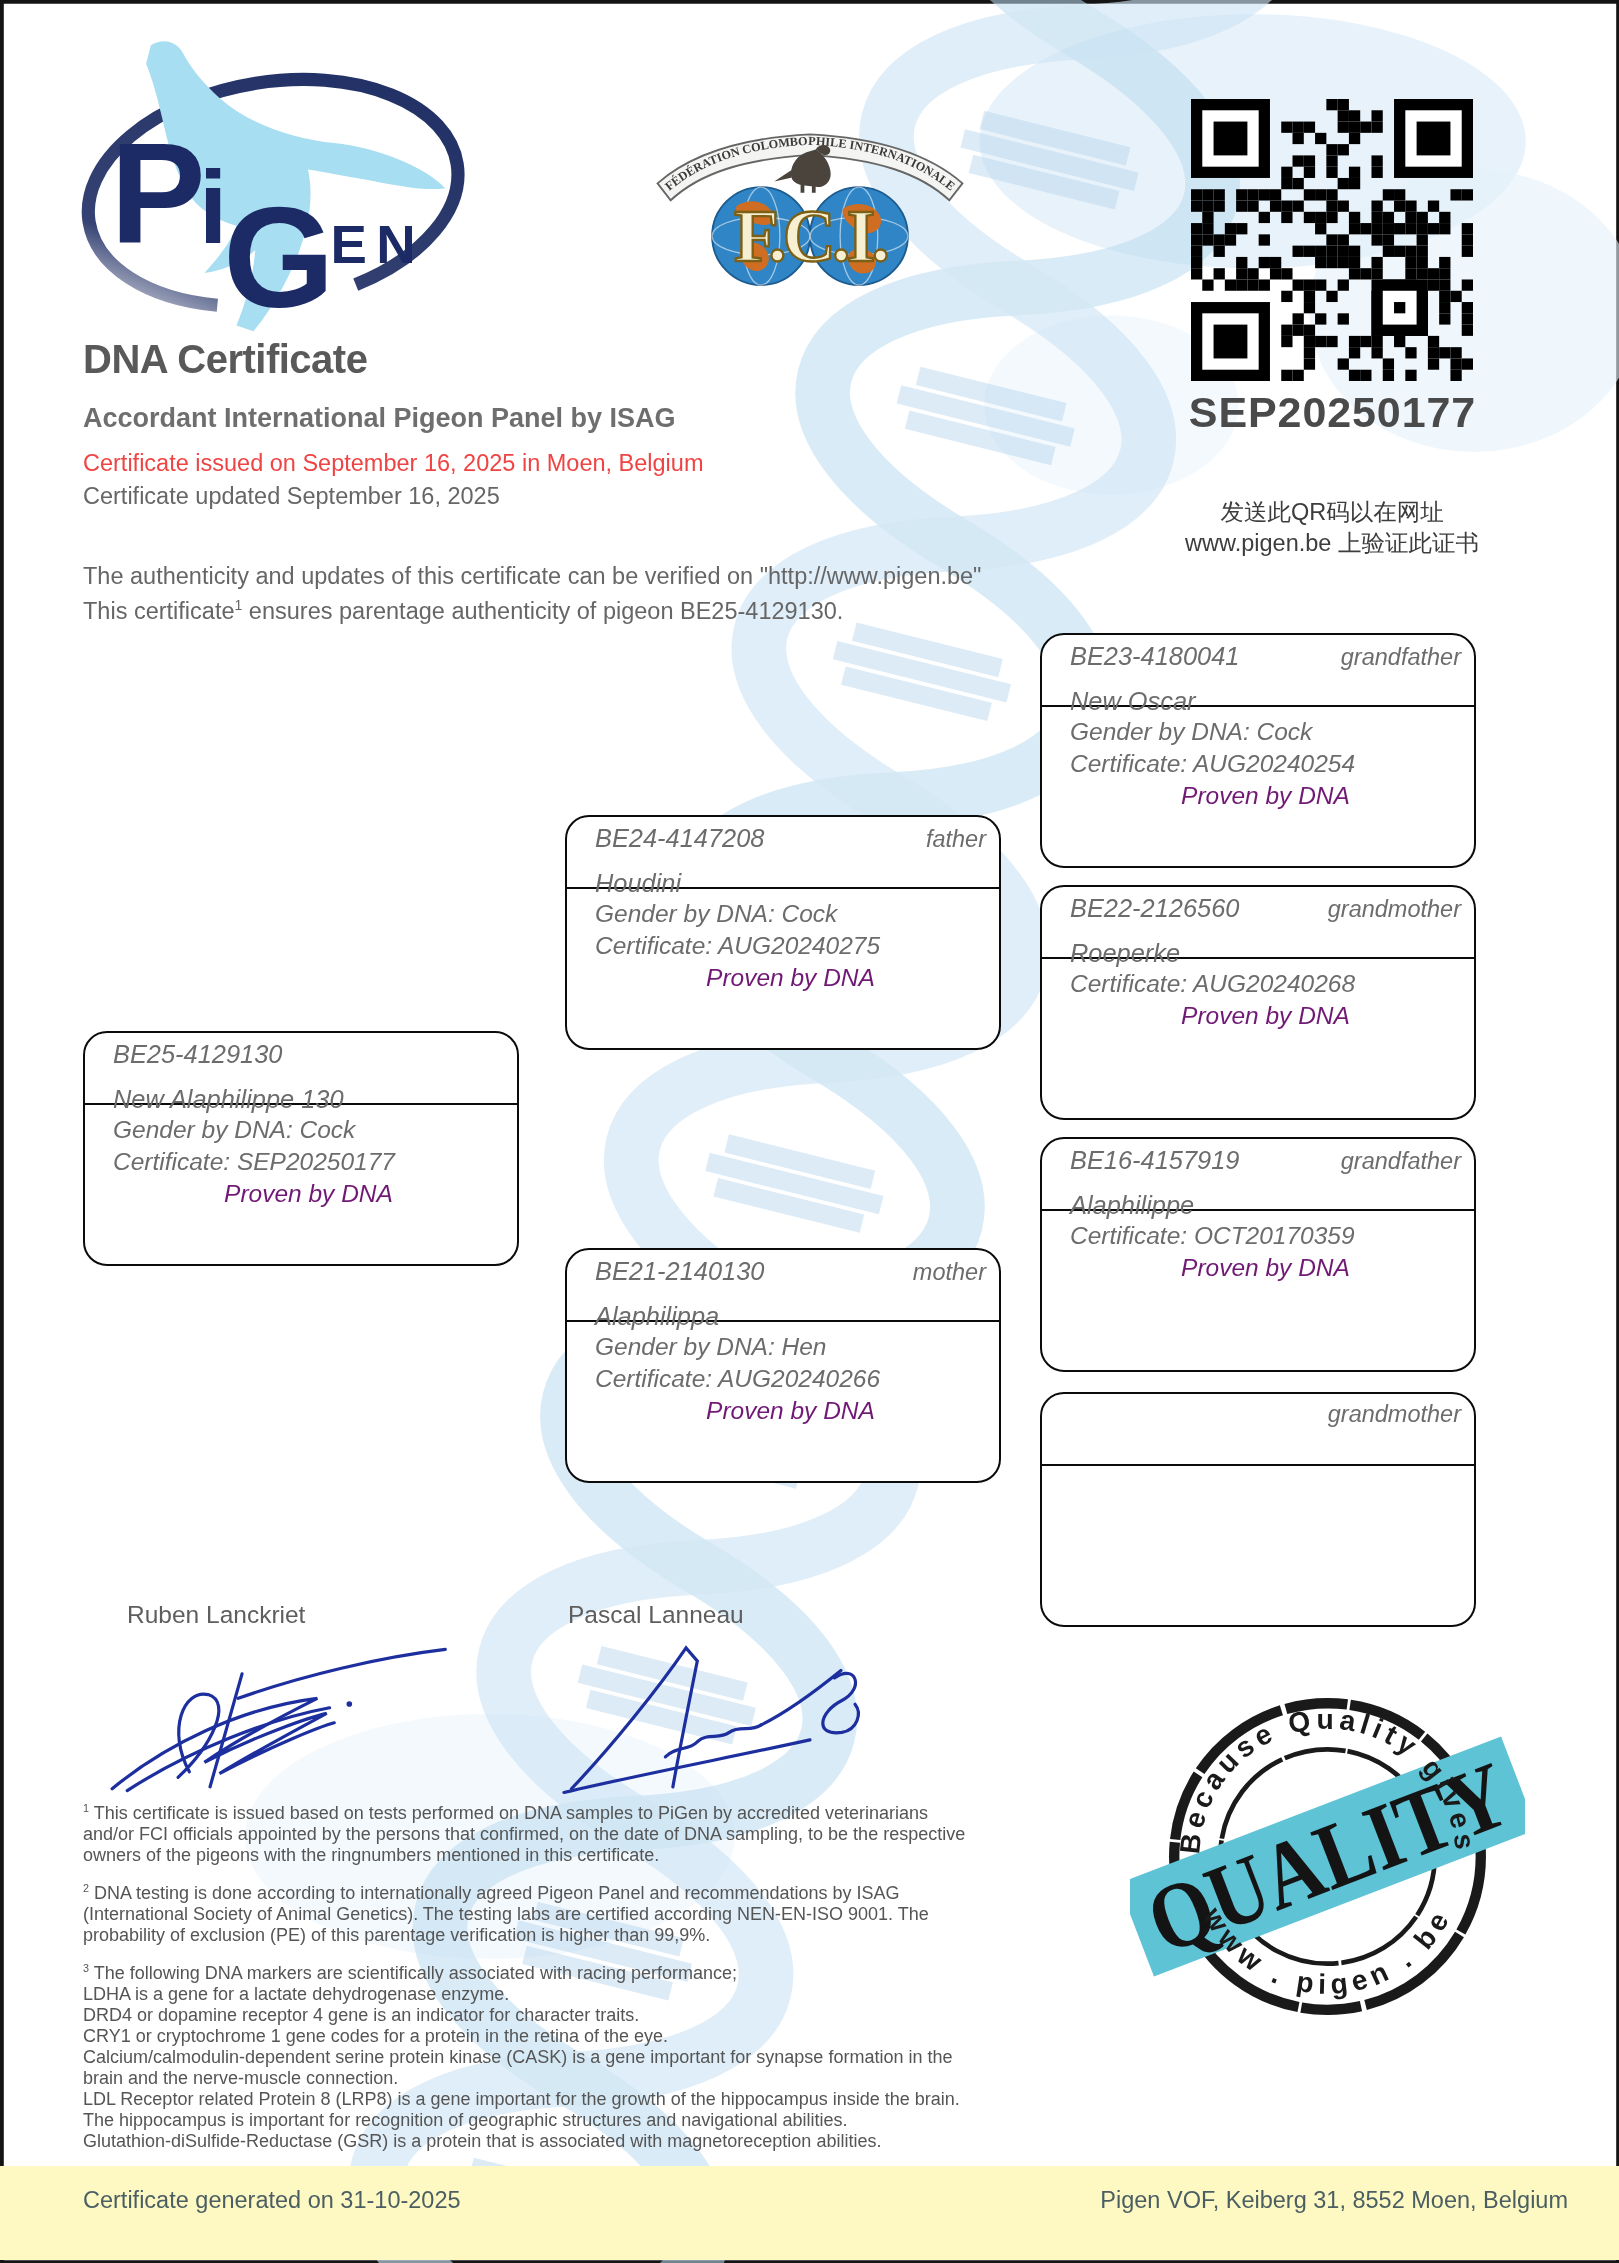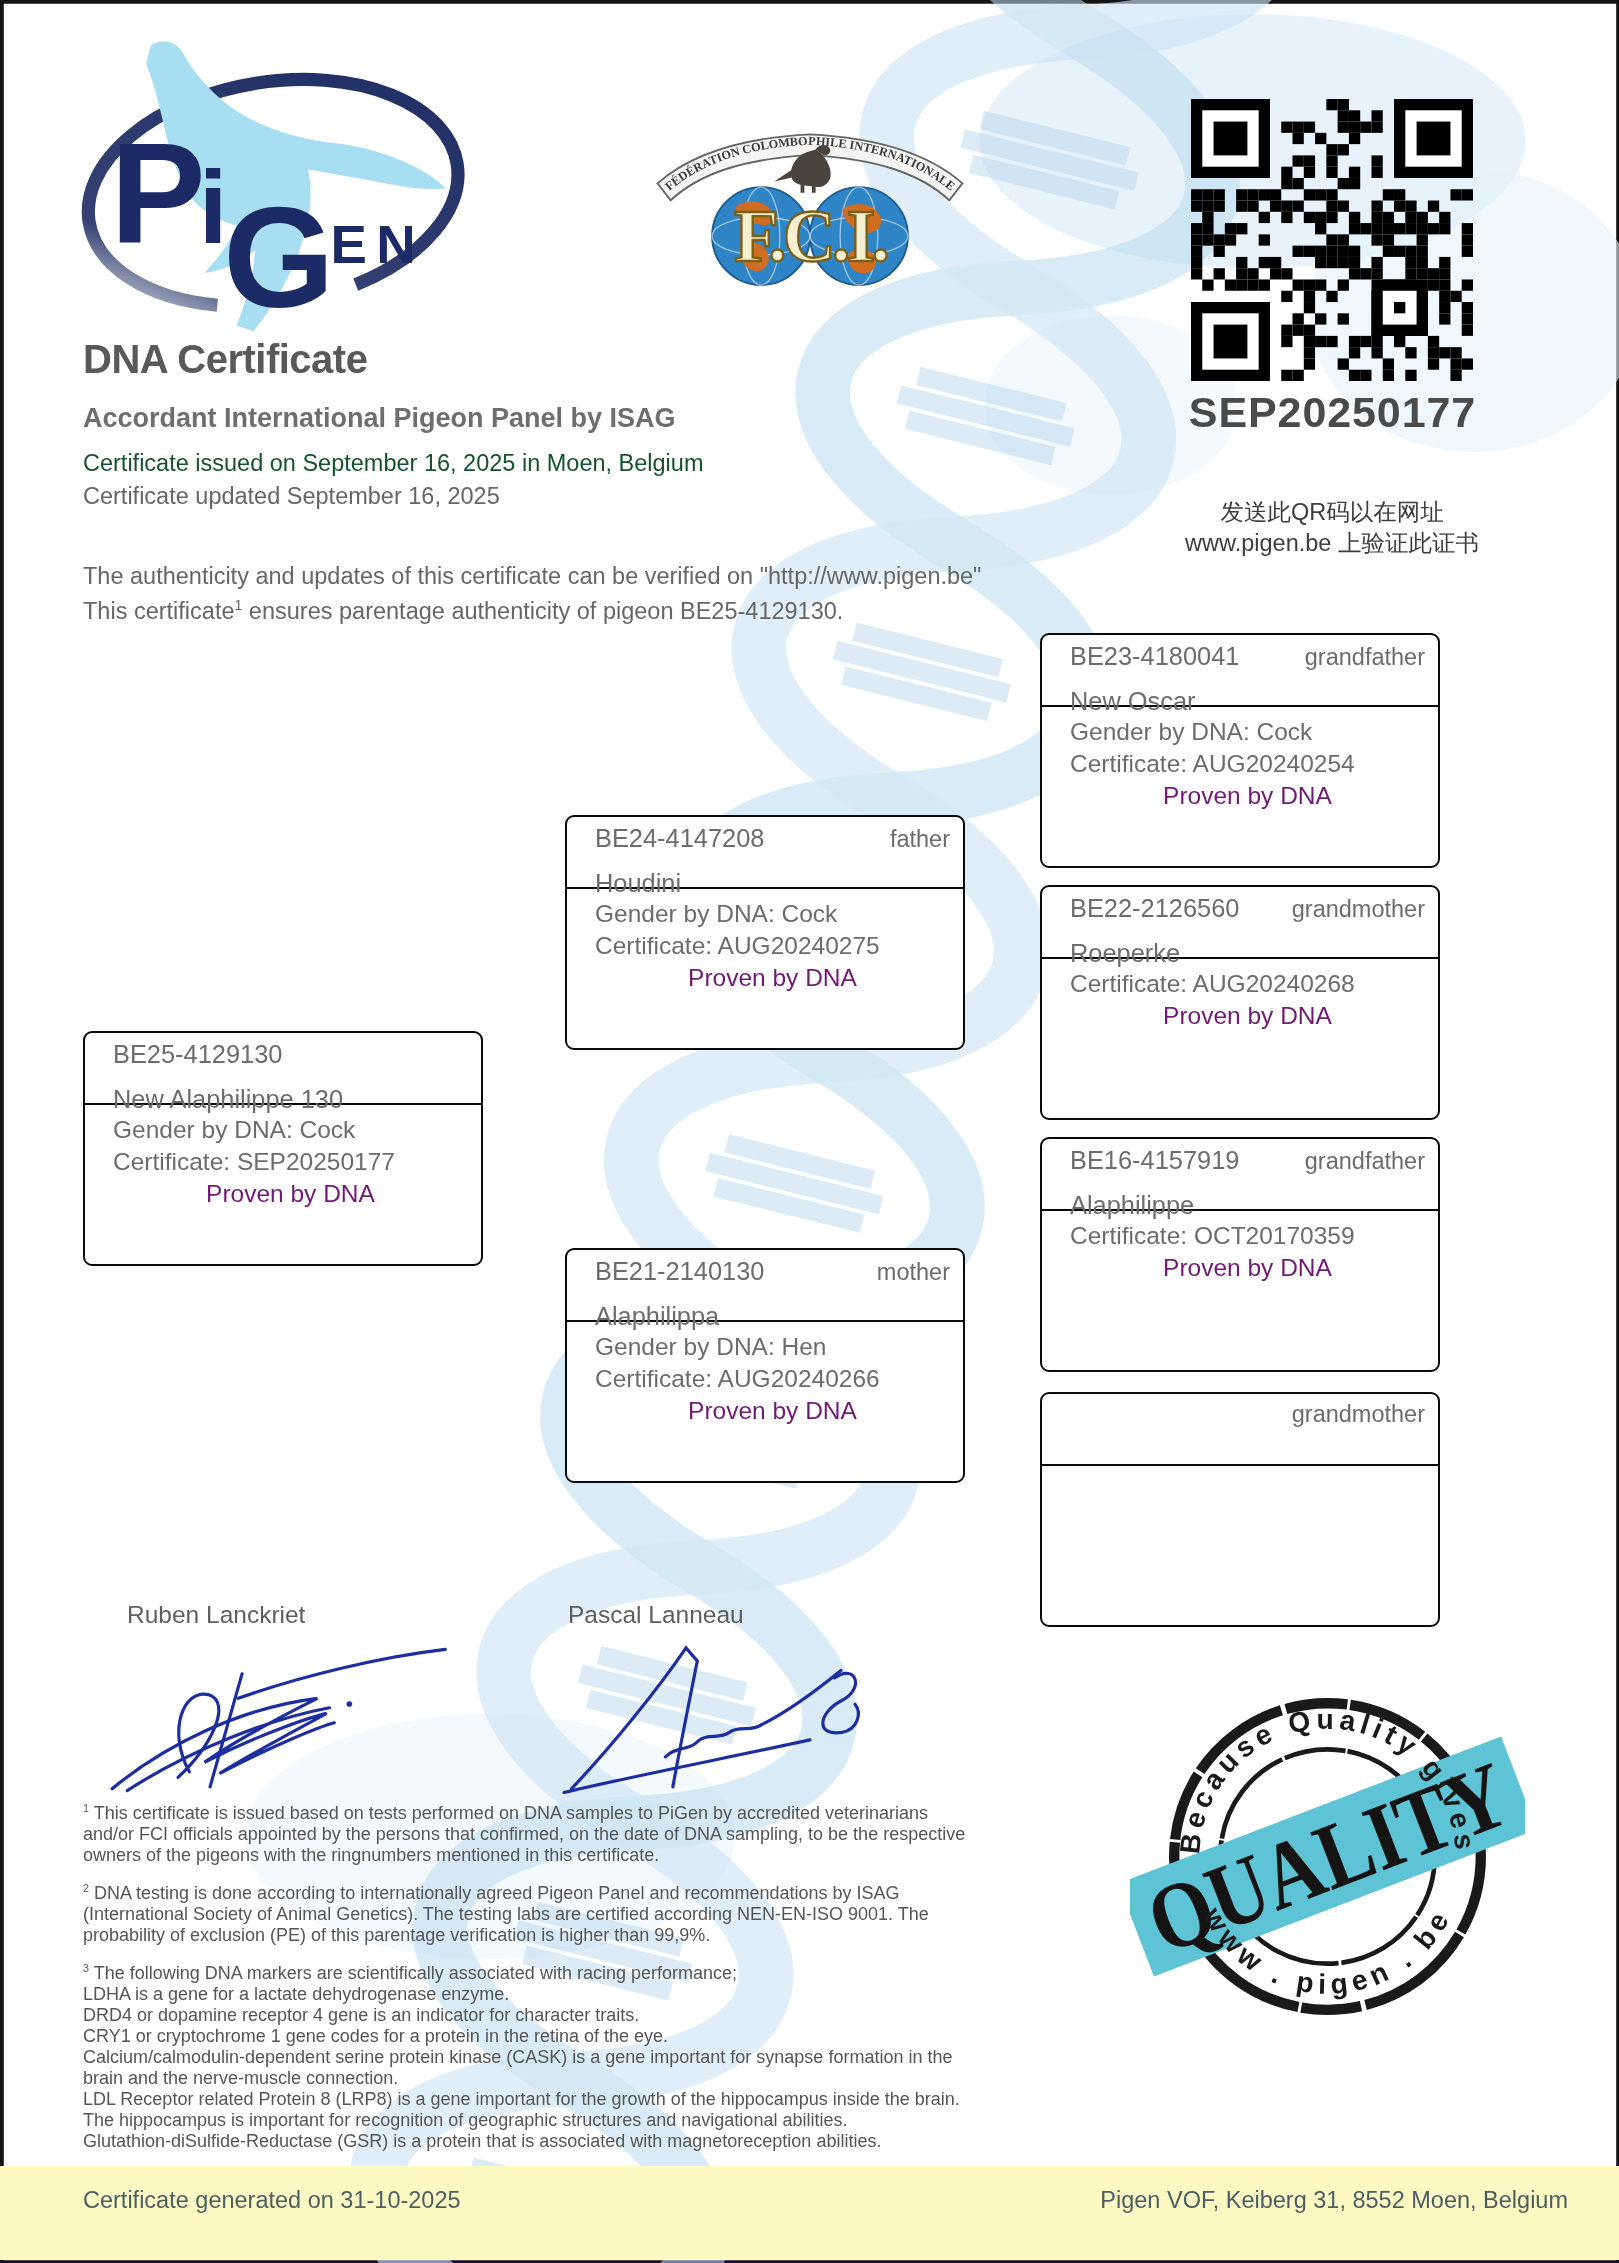--- a/index.html
+++ b/index.html
@@ -9,32 +9,32 @@
   .abs{position:absolute;}
   
   #watermark{position:absolute;left:0;top:0;z-index:0;}
   .z{position:absolute;z-index:2;}
   
   .partner{left:0;top:92px;width:1620px;text-align:center;font-size:22.6px;color:#6a6a6a;}
   .partner-inner{display:inline-block;width:395px;margin-left:-19px;}
   
   .title-main{left:83px;top:337px;font-size:40px;font-weight:bold;color:#595959;letter-spacing:-0.5px;}
   .title-sub{left:83px;top:403px;font-size:27px;font-weight:bold;color:#6e6e6e;}
-  .title-line1{left:83px;top:450px;font-size:23.5px;color:#14532d;}
+  .title-line1{left:83px;top:450px;font-size:23.5px;color:#ef4444;}
   .title-line2{left:83px;top:483px;font-size:23.5px;color:#666;}
   .verify1{left:83px;top:563px;font-size:23.5px;color:#666;}
   .verify2{left:83px;top:597px;font-size:23.5px;color:#666;}
   sup{font-size:60%;}
   
   .qr-wrap{left:1191px;top:99px;width:282px;height:282px;}
   .qr-id{left:1144px;top:388px;width:377px;text-align:center;font-size:43px;font-weight:bold;color:#4a4a4a;letter-spacing:0.9px;}
   .qr-cap{left:1144px;top:436px;width:377px;text-align:center;font-size:20px;color:#6a6a6a;line-height:25.4px;}
   .qr-zh{left:1106px;top:497px;width:452px;text-align:center;font-size:23.5px;color:#3d3d3d;line-height:31px;}
   
-  .pbox{position:absolute;width:400px;height:235px;background:#fff;border:2.8px solid #0b0b0b;border-radius:9px;z-index:2;}
+  .pbox{position:absolute;width:436px;height:235px;background:#fff;border:2.8px solid #0b0b0b;border-radius:24px;z-index:2;font-style:italic;}
   .pbox .hd{height:72px;border-bottom:2.8px solid #0b0b0b;padding:6.6px 13px 0 28px;}
   .pbox .hd .row1{display:flex;justify-content:space-between;align-items:baseline;}
   .pbox .ring{font-size:25.4px;color:#6c6c6c;}
   .pbox .rel{font-size:23.5px;color:#6c6c6c;}
   .pbox .name{font-size:25.4px;color:#6c6c6c;margin-top:16px;}
   .pbox .bd{padding:8.5px 13px 0 28px;}
   .pbox .bd div{font-size:24.5px;line-height:32px;color:#6c6c6c;}
   .pbox .bd .proven{color:#701a75;text-align:center;}
   
   .signame{font-size:24.5px;color:#5e5e5e;}

